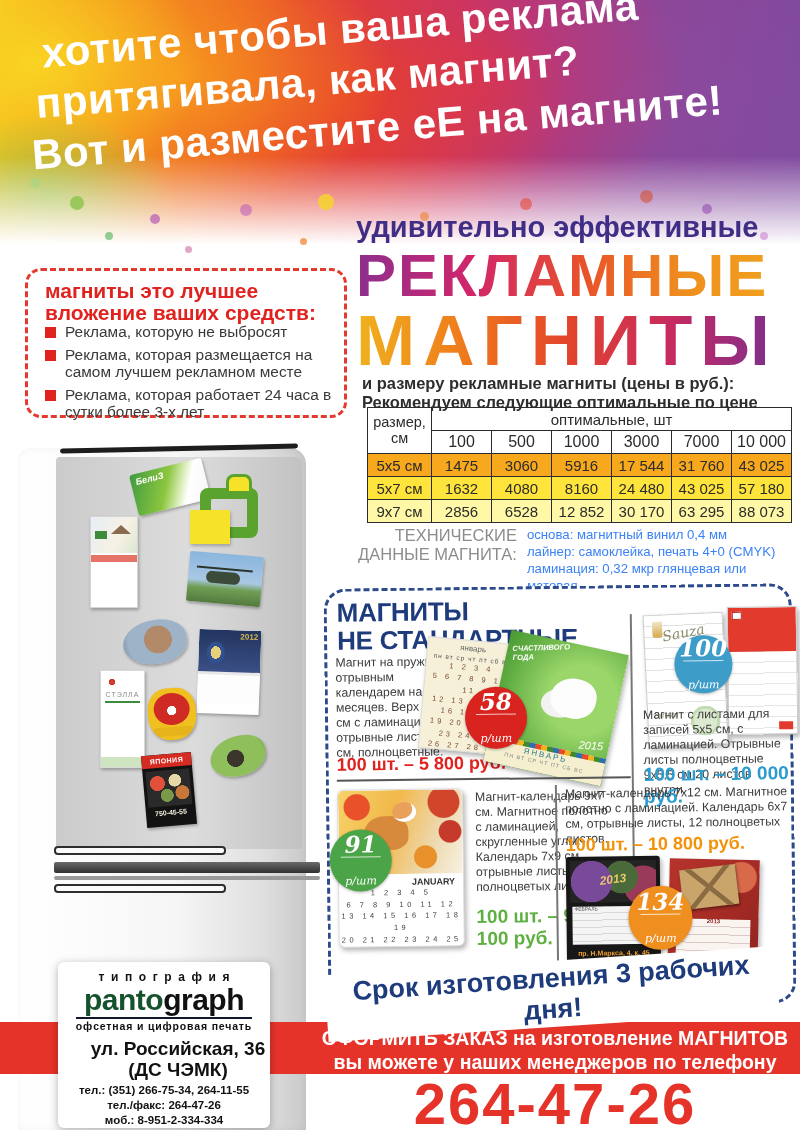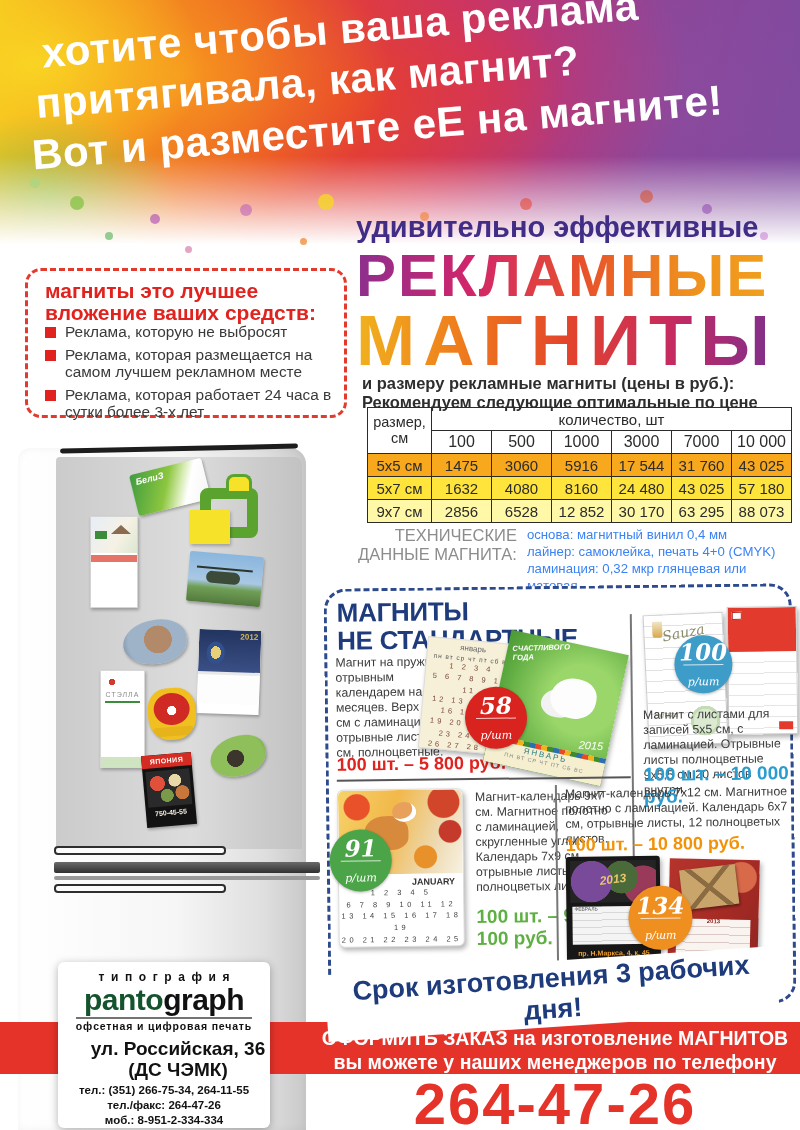--- a/index.html
+++ b/index.html
@@ -153,21 +153,21 @@
   .ns-price { position:absolute; font-weight:800; }
   .vline { position:absolute; width:2px; background:#777; }
   .hline { position:absolute; height:2px; background:#555; }
 
   .badge { position:absolute; border-radius:50%; color:#fff; text-align:center;
     font-family:"DejaVu Serif", serif; font-style:italic; z-index:5;
     display:flex; flex-direction:column; align-items:center; justify-content:center;
     box-shadow:0 1px 3px rgba(0,0,0,.3); }
   .badge .v { font-size:23px; font-weight:700; line-height:1; }
   .badge .u { font-size:11px; line-height:1.2; border-top:1px solid rgba(255,255,255,.75);
-    padding:10px 4px 0 4px; margin-top:1px; }
+    padding:17px 4px 0 4px; margin-top:1px; }
 
   .mini-card { position:absolute; box-shadow:2px 3px 5px rgba(0,0,0,.3); overflow:hidden; }
   .cal-cream { left:95px; top:50px; width:92px; height:112px; transform:rotate(6deg);
     background:#f7f0d8; border:1px solid #ddd; padding-top:3px; text-align:center; }
   .cal-cream .mon { font-size:8px; color:#666; }
   .cal-cream .wk { font-size:6.5px; color:#555; letter-spacing:1px; margin-top:2px; }
   .cal-cream .r { font-size:7.5px; color:#7a4a3a; letter-spacing:3px; line-height:1.5; }
   .goat-card { left:168px; top:52px; width:120px; height:134px; transform:rotate(13deg);
     background:radial-gradient(circle at 70% 40%, #9ad66a 0 30%, #5aa83e 70%, #3e8a2e 100%); }
   .goat-card .blob { position:absolute; left:52px; top:34px; width:46px; height:40px; background:#fdfdfd;
@@ -251,21 +251,21 @@
     color:#fff; font-weight:800; font-size:19.5px; line-height:1.25; }
   .order-phone { position:absolute; left:320px; top:1070px; width:470px; z-index:4;
     text-align:center; color:#e6332a; font-weight:800; font-size:58px; letter-spacing:2px; }
 
   .company-card { position:absolute; left:58px; top:962px; width:212px; height:166px; z-index:6;
     background:#fff; border-radius:6px; box-shadow:0 2px 8px rgba(0,0,0,.3); text-align:center;
     padding-top:8px; color:#111; }
   .cc-tagline { font-size:12px; font-weight:700; letter-spacing:.55em; padding-left:.55em; }
   .cc-logo { font-size:30px; font-weight:800; line-height:1.05; letter-spacing:-0.5px; }
   .cc-logo .red { color:#14532d; }
-  .cc-sub { font-size:10.5px; font-weight:700; letter-spacing:.08em; border-top:2px solid #737373;
+  .cc-sub { font-size:10.5px; font-weight:700; letter-spacing:.08em; border-top:2px solid #0f172a;
     display:inline-block; padding-top:1px; }
   .cc-addr { font-size:19px; font-weight:800; line-height:1.12; margin-top:4px;margin-left:28px; }
   .cc-phones { font-size:11.5px; font-weight:700; line-height:1.32; margin-top:3px; }
 </style>
 </head>
 <body>
 
 <div class="page">
 
   <div class="splash"></div>
@@ -315,21 +315,21 @@
   <div class="bigtitle big2">МАГНИТЫ</div>
   <div class="recommend">
     <div>и размеру рекламные магниты (цены в руб.):</div>
     <div>Рекомендуем следующие оптимальные по цене</div>
   </div>
 
   <table class="price-table">
     <tbody>
         <tr>
       <td class="corner" rowspan="2">размер, см</td>
-      <td class="qty-head" colspan="6">количество, шт</td>
+      <td class="qty-head" colspan="6">оптимальные, шт</td>
     </tr>
     <tr>
       <td class="qnum">100</td>
       <td class="qnum">500</td>
       <td class="qnum">1000</td>
       <td class="qnum">3000</td>
       <td class="qnum">7000</td>
       <td class="qnum">10 000</td>
     </tr>
     <tr class="row-a">

